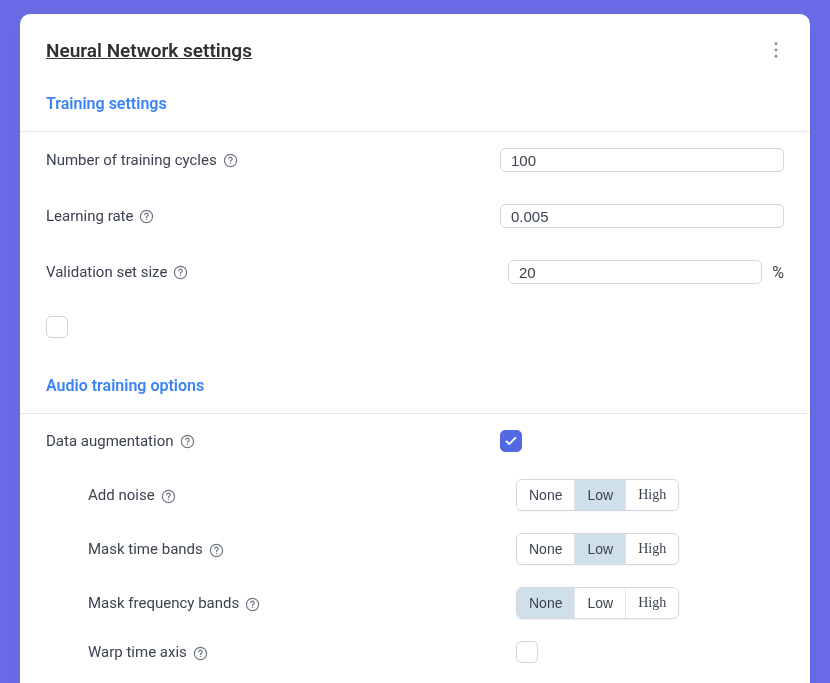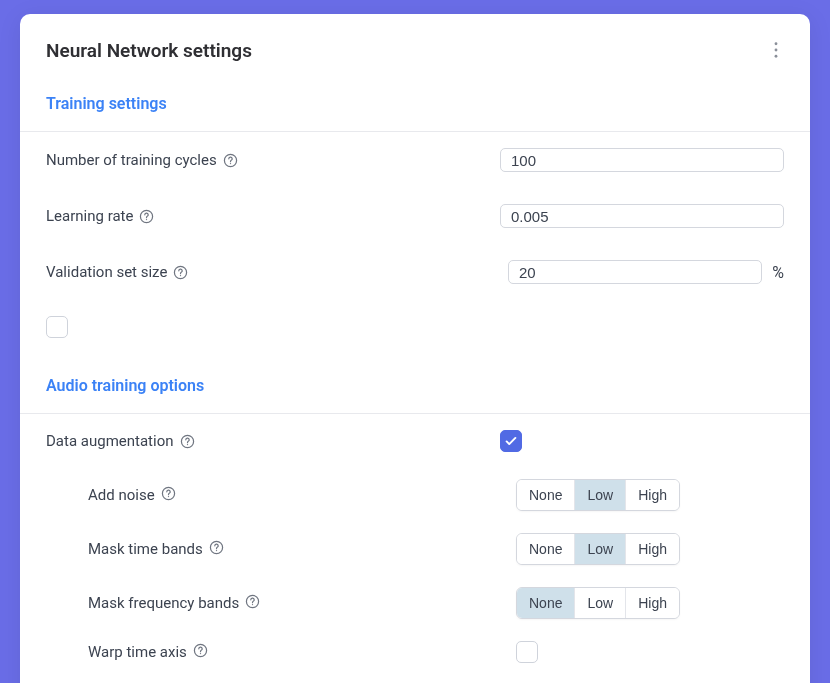--- a/index.html
+++ b/index.html
@@ -17,20 +17,21 @@
     border-radius: 10px;
     margin: 14px 20px 0 20px;
     box-shadow: 0 4px 24px rgba(0,0,0,0.08);
     height: 800px; 
   }
   .card-header {
     display: flex;
     align-items: center;
     justify-content: space-between;
     padding: 24px 26px 14px 26px;
+    text-decoration: underline;
   }
   .card-title {
     font-size: 19px;
     font-weight: 600;
     color: #2f2f33;
   }
   .more-btn {
     background: none;
     border: none;
     cursor: pointer;
@@ -128,36 +129,36 @@
   }
   .seg button {
     border: none;
     background: #fff;
     padding: 7px 12px;
     font-size: 14px;
     color: #3c4350;
     cursor: pointer;
     border-right: 1px solid #e3e5ea;
   }
-  .seg button:last-child { border-right: none; }
+  .seg button:last-child { border-right: none; font-family: Liberation Serif, serif; }
   .seg button.active {
     background: #cfe0ea;
     font-weight: 500;
   }
   .sub-row {
     display: flex;
     align-items: center;
     padding: 11px 0;
   }
   .sub-label {
     width: 454px;
     font-size: 15px;
     color: #3c4350;
     display: flex;
-    align-items: flex-start;
+    align-items: flex-end;
     gap: 6px;
     padding-left: 42px;
   }
 </style>
 </head>
 <body>
 
 <div class="card">
   <div class="card-header">
     <div class="card-title">Neural Network settings</div>

